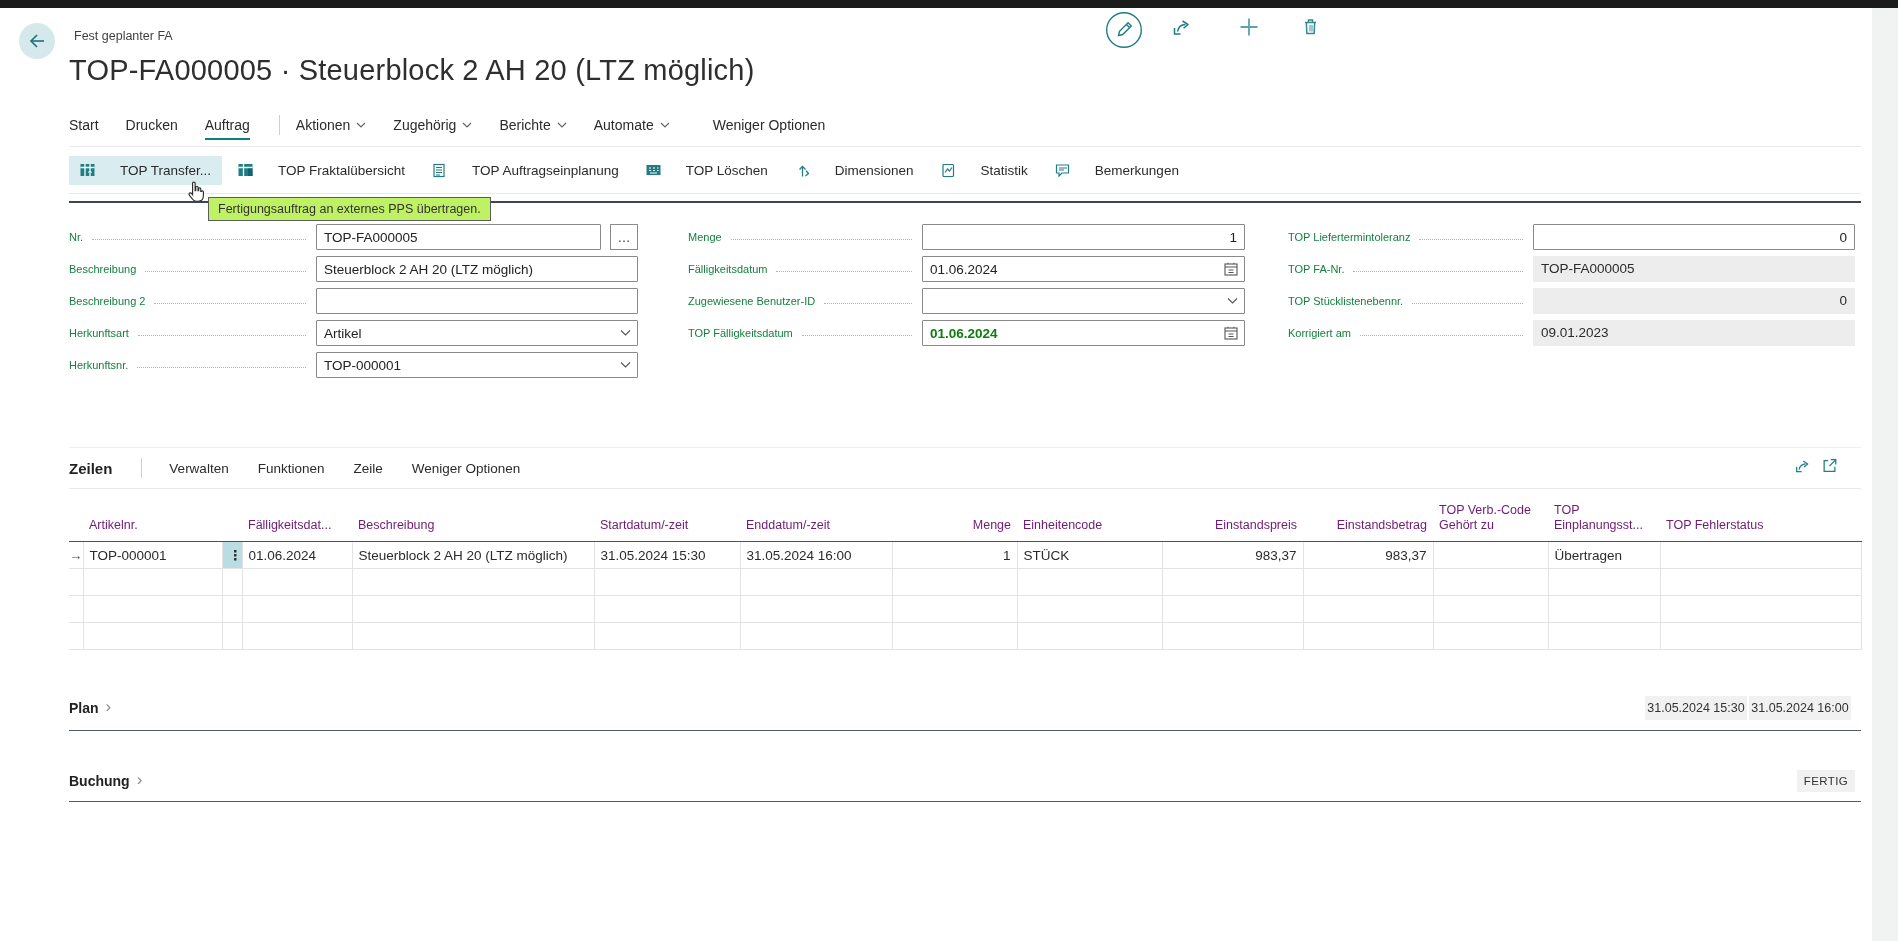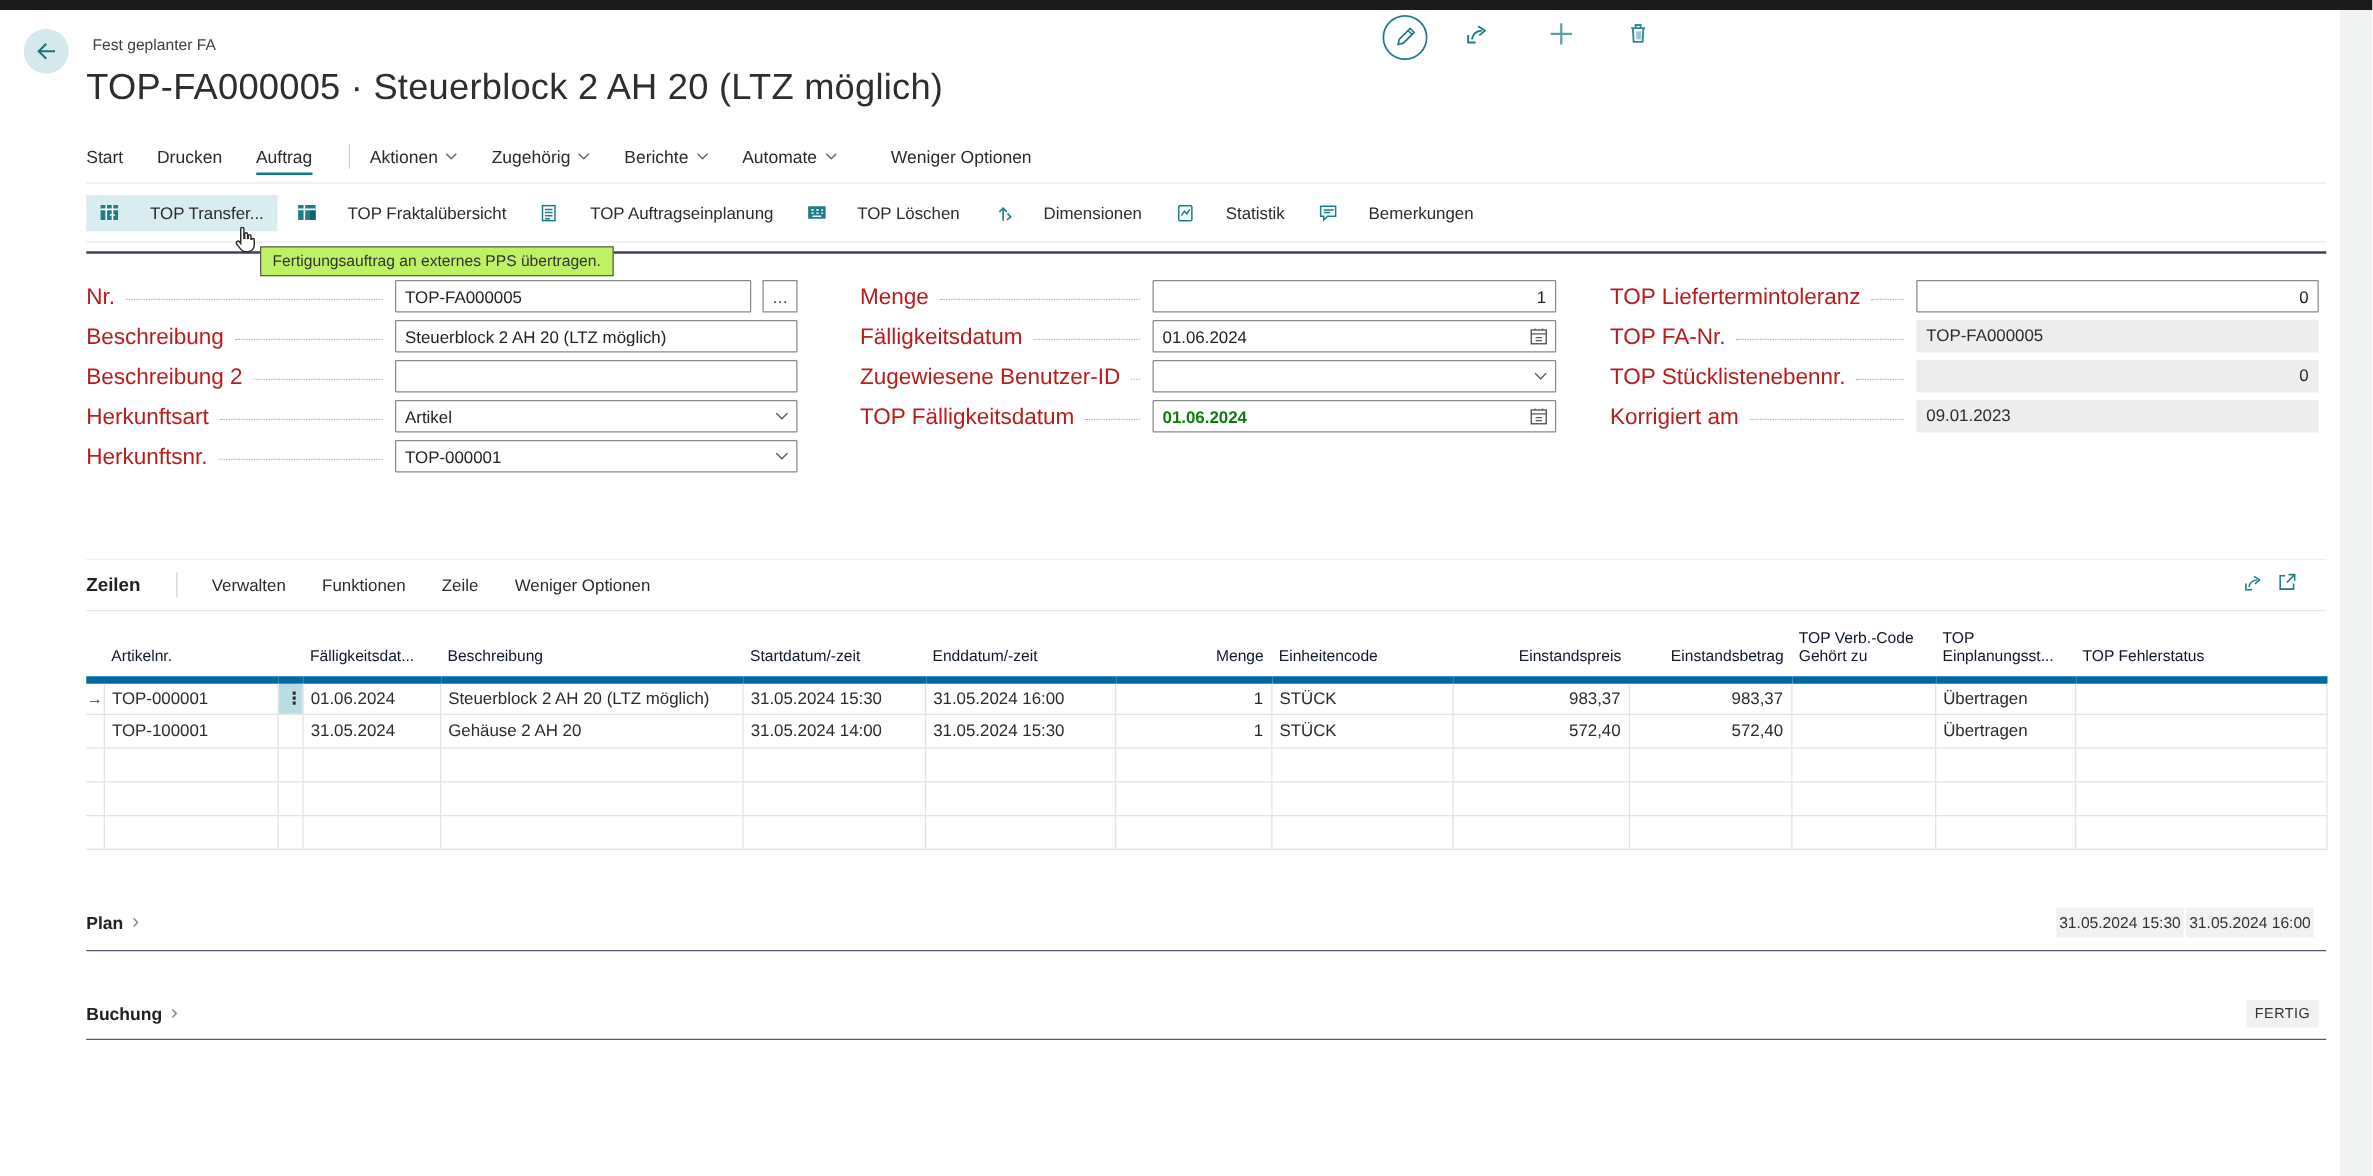--- a/index.html
+++ b/index.html
@@ -42,21 +42,21 @@
   .sec-h1{margin-top:16px;font-size:17.5px;font-weight:700;color:#333;}
   .rule2{height:2px;background:#3e4552;margin-top:7px;}
   .rule1{height:1px;background:#525b6a;margin-top:8px;}
 
   
   .form{display:flex;margin-top:18px;}
   .fcol1{width:569px;}
   .fcol2{width:557px;margin-left:50px;}
   .fcol3{width:567px;margin-left:43px;}
   .frow{display:flex;align-items:center;height:32px;}
-  .flabel{font-size:18px;color:#b91c1c;white-space:nowrap;}
+  .flabel{font-size:11px;color:#15803d;white-space:nowrap;}
   .leader{flex:1;border-bottom:1px dotted #b3b3b3;margin:0 10px 0 9px;align-self:center;height:1px;transform:translateY(2px);}
   .fctrl{position:relative;flex:none;display:flex;align-items:center;}
   .w322{width:322px;}.w323{width:323px;}
   .fin{width:100%;height:26px;border:1px solid #8a8a8a;border-radius:1px;padding:0 7px;
     font-family:"Liberation Sans","DejaVu Sans",sans-serif;font-size:13.5px;color:#222;box-sizing:border-box;background:#fff;}
   .fin.r{text-align:right;}
   .fin.pad-ic{padding-right:26px;}
   .fin.green{color:#0e7c0e;font-weight:700;}
   .ctl-ic{position:absolute;right:7px;top:50%;transform:translateY(-50%);pointer-events:none;display:flex;}
   .assist{width:28px;height:26px;box-sizing:border-box;border:1px solid #8a8a8a;margin-left:9px;background:#fff;
@@ -67,22 +67,22 @@
 
   
   .lines-head{margin-top:66px;display:flex;align-items:center;height:40px;border-top:1px solid #f0f0f0;border-bottom:1px solid #e9e9e9;}
   .lines-title{font-size:15px;font-weight:700;color:#222;}
   .lsep{width:1px;height:20px;background:#cfcfcf;margin:0 27px 0 29px;}
   .lmi{font-size:13.5px;color:#2b2b2b;margin-right:29px;cursor:pointer;white-space:nowrap;}
   .lh-icons{margin-left:auto;display:flex;gap:10px;margin-right:23px;}
   .lh-icons .ic{cursor:pointer;}
 
   table.grid{border-collapse:collapse;table-layout:fixed;width:1792px;}
-  table.grid th{font-size:12.5px;font-weight:400;color:#0f172a;text-align:left;vertical-align:bottom;
-    padding:0 6px 7px 6px;height:45px;white-space:pre-line;border-bottom:6px solid #0369a1;overflow:hidden;line-height:1.25;}
+  table.grid th{font-size:12.5px;font-weight:400;color:#701a75;text-align:left;vertical-align:bottom;
+    padding:0 6px 7px 6px;height:45px;white-space:pre-line;border-bottom:1px solid #0369a1;overflow:hidden;line-height:1.25;}
   table.grid th.num{text-align:right;}
   table.grid td{border:1px solid #e3e3e3;border-top:none;height:27px;font-size:13.5px;color:#2b2b2b;
     padding:0 6px;overflow:hidden;white-space:nowrap;box-sizing:border-box;}
   table.grid td:first-child{border-left:none;text-align:center;padding:0;}
   table.grid td.num{text-align:right;}
   td.dots-on{background:#badde4;color:#14616d;font-weight:700;text-align:center;padding:0;font-size:14px;}
   td.indent{padding-left:13px;}
 
   .plan-row{margin-top:44px;display:flex;align-items:center;height:28px;}
   .sec-h2{font-size:14px;font-weight:700;color:#222;}
@@ -449,36 +449,20 @@
         <td class="num">1</td>
         <td>STÜCK</td>
         <td class="num">983,37</td>
         <td class="num">983,37</td>
         <td></td>
         <td>Übertragen</td>
         <td></td>
       </tr>
       <tr>
         <td></td>
-        <td>TOP-100001</td>
-        <td></td>
-        <td>31.05.2024</td>
-        <td class="indent">Gehäuse 2 AH 20</td>
-        <td>31.05.2024 14:00</td>
-        <td>31.05.2024 15:30</td>
-        <td class="num">1</td>
-        <td>STÜCK</td>
-        <td class="num">572,40</td>
-        <td class="num">572,40</td>
-        <td></td>
-        <td>Übertragen</td>
-        <td></td>
-      </tr>
-      <tr>
-        <td></td>
           <td></td>
           <td></td>
           <td></td>
           <td></td>
           <td></td>
           <td></td>
           <td></td>
           <td></td>
           <td></td>
           <td></td>

